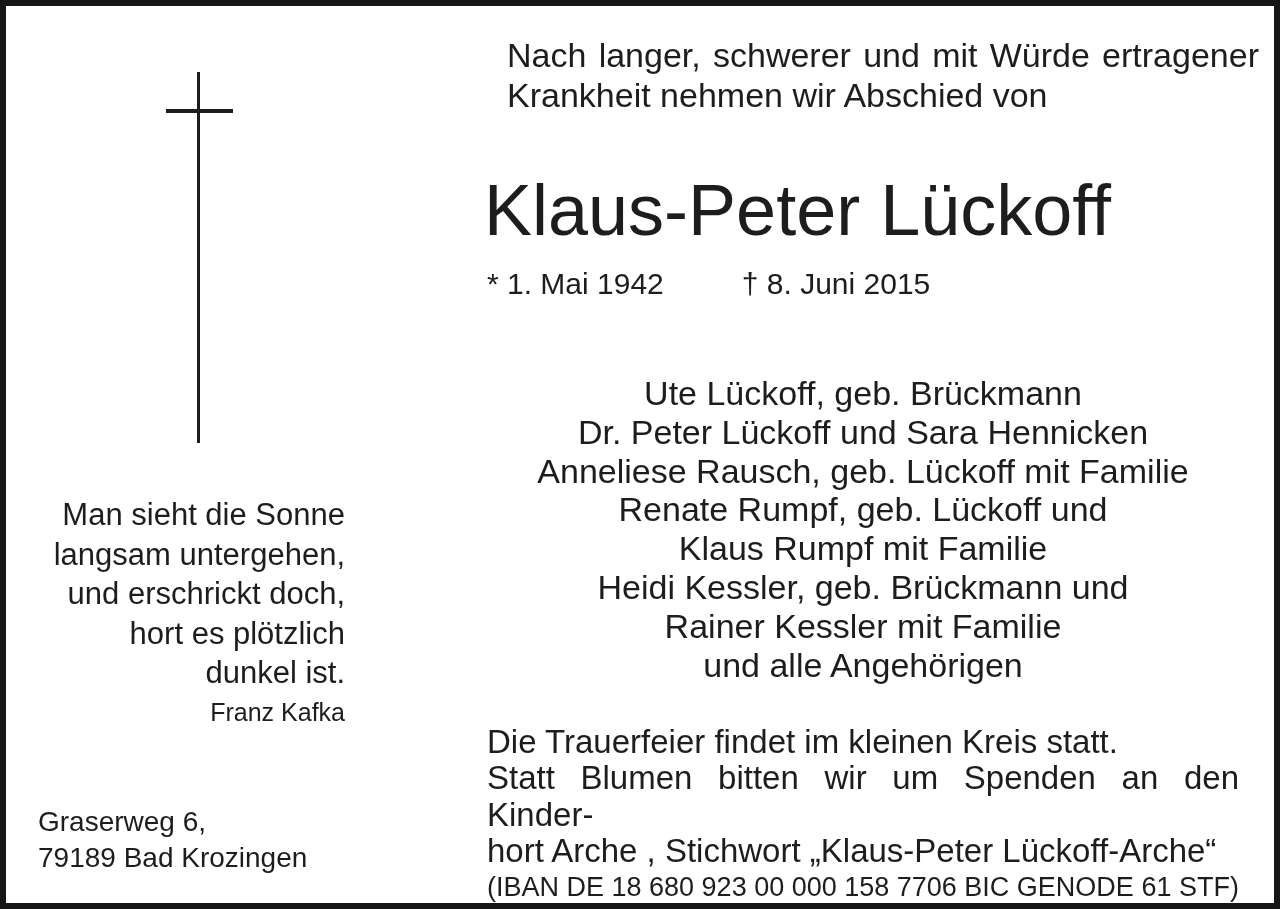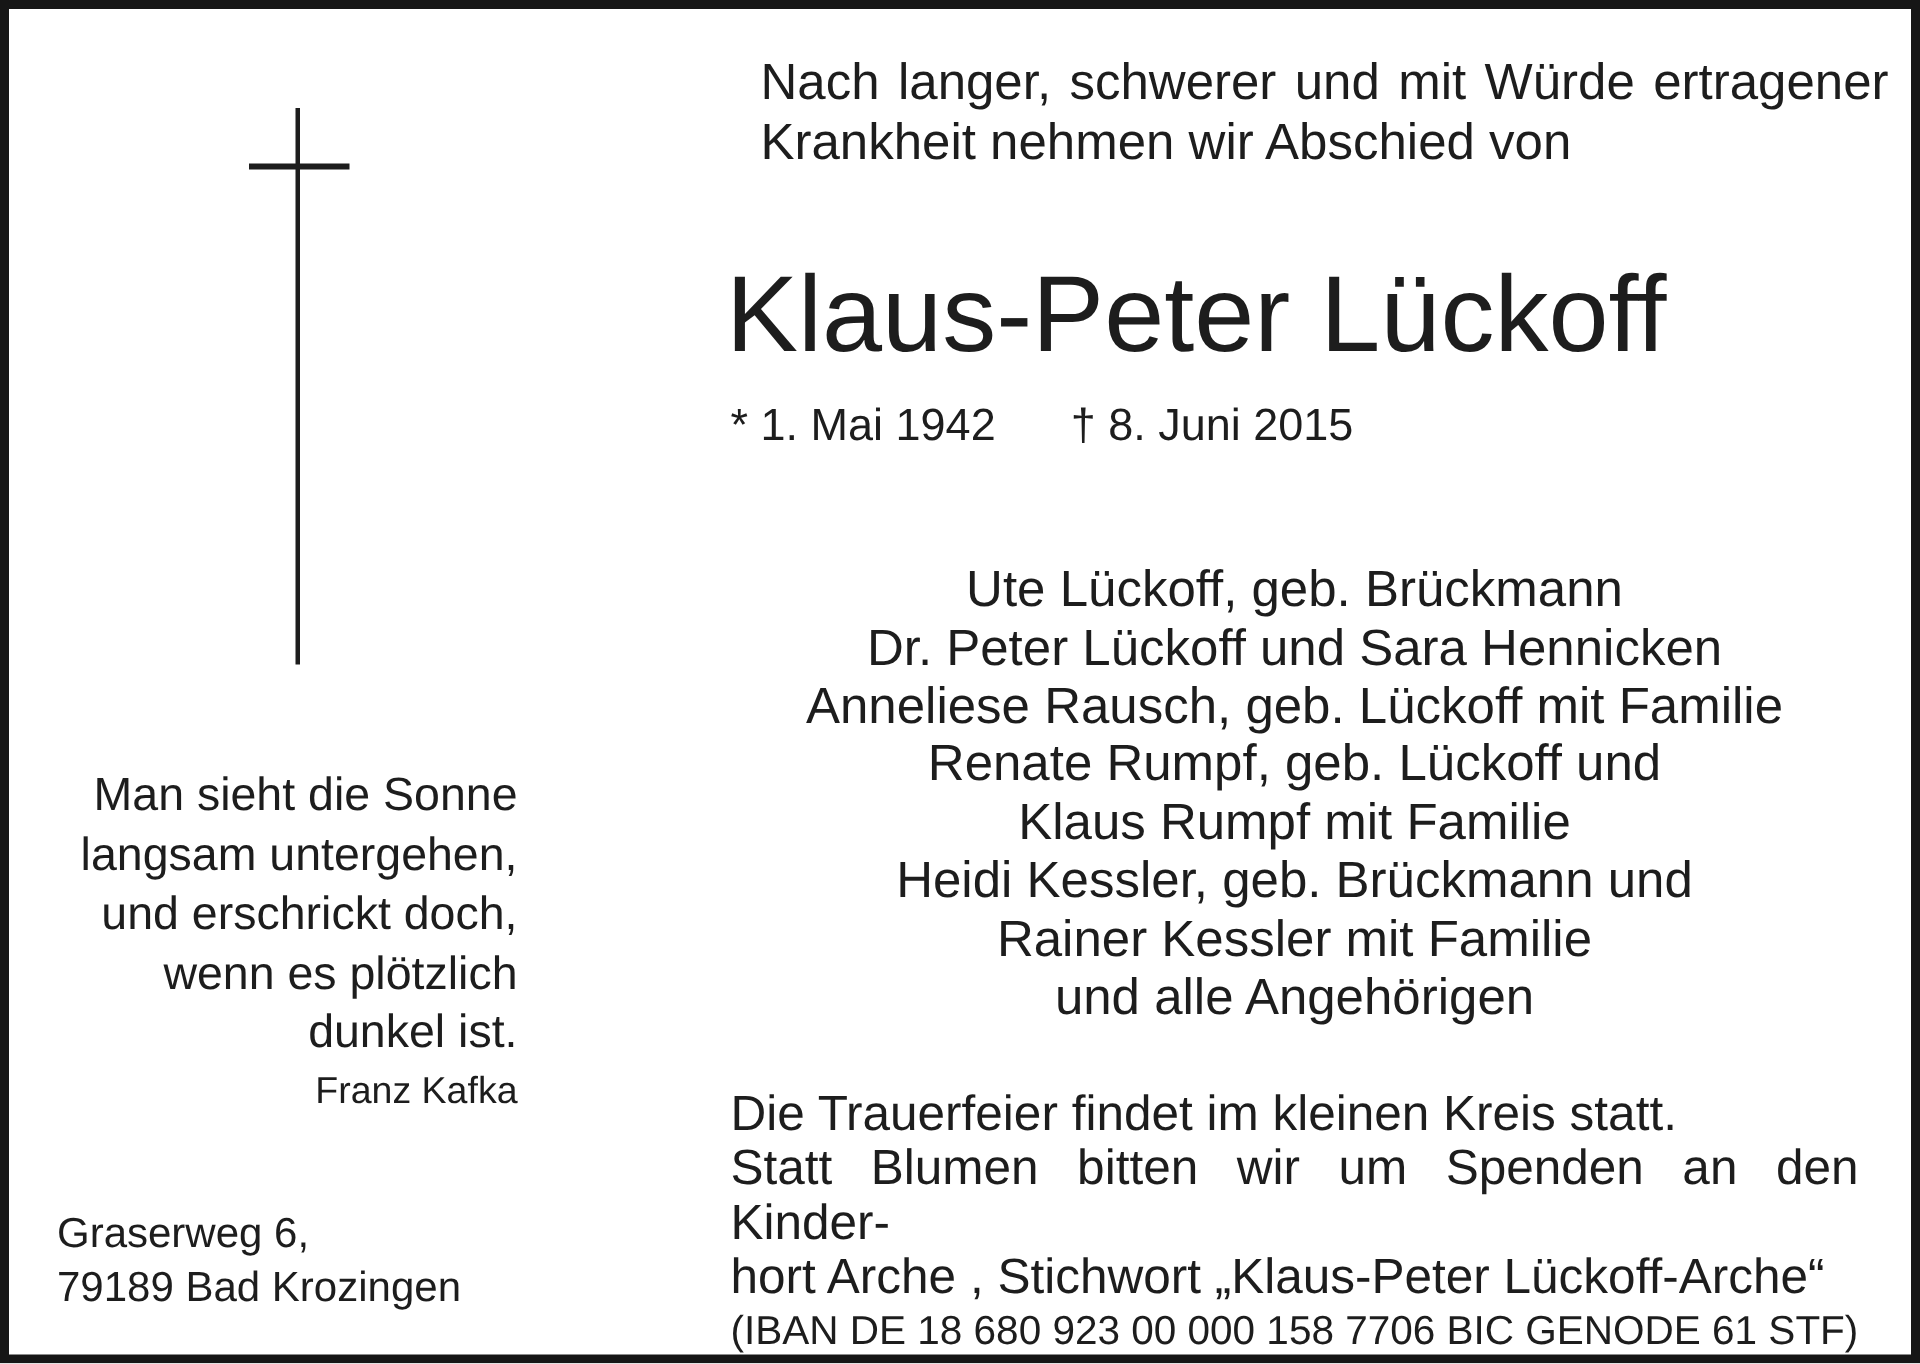--- a/index.html
+++ b/index.html
@@ -31,21 +31,21 @@
     background: #1d1d1d;
   }
   .cross-h {
     left: 166px; top: 109px;
     width: 67px; height: 4px;
     background: #1d1d1d;
   }
 
   
   .quote {
-    left: 38px; top: 510px;
+    left: 38px; top: 495px;
     width: 307px;
     text-align: right;
     font-size: 31px;
     line-height: 39.5px;
     white-space: nowrap;
   }
   .quote-attribution {
     font-size: 25px;
   }
   .address {
@@ -74,21 +74,21 @@
     margin: 0;
     font-size: 72px;
     line-height: 72px;
     font-weight: 400;
     white-space: nowrap;
     letter-spacing: 0px;
   }
   .dates {
     left: 487px; top: 264px;
     display: flex;
-    gap: 50px;
+    gap: 78px;
     font-size: 30px;
     line-height: 40px;
     white-space: nowrap;
   }
   .mourners {
     left: 487px; top: 374px;
     width: 752px;
     font-size: 34px;
     line-height: 38.8px;
     white-space: nowrap;
@@ -114,21 +114,21 @@
 
   <div>
     <div class="abs cross-v"></div>
     <div class="abs cross-h"></div>
   </div>
 
   <div class="abs quote">
     <div>Man sieht die Sonne</div>
     <div>langsam untergehen,</div>
     <div>und erschrickt doch,</div>
-    <div>wenn es plötzlich</div>
+    <div>hort es plötzlich</div>
     <div>dunkel ist.</div>
     <div class="quote-attribution">Franz Kafka</div>
   </div>
 
   <div class="abs address">
     <div>Graserweg 6,</div>
     <div>79189 Bad Krozingen</div>
   </div>
 
   <div class="abs intro">

